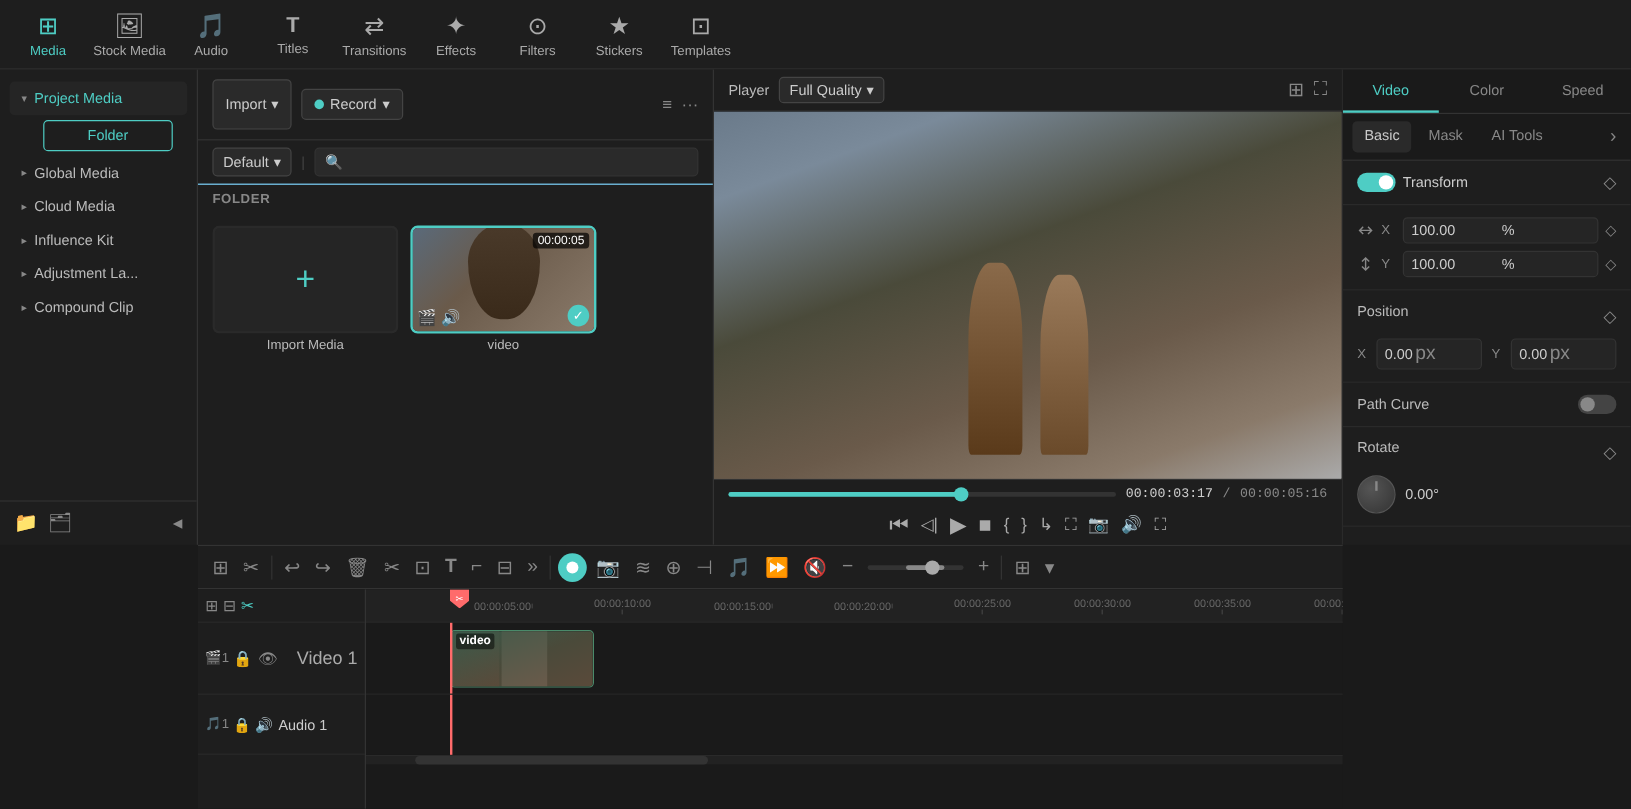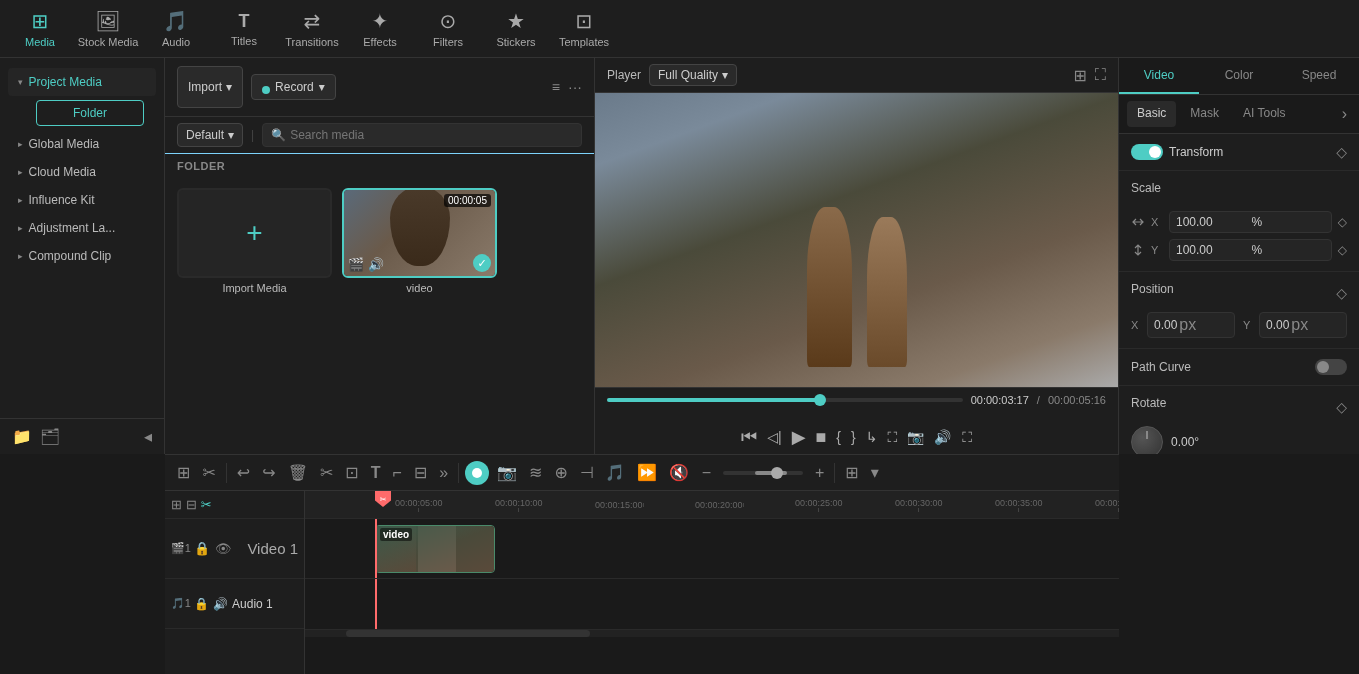--- a/index.html
+++ b/index.html
@@ -60,21 +60,21 @@
     .media-panel-header {
       display: flex; align-items: center; gap: 8px;
       padding: 8px 12px; border-bottom: 1px solid #333;
     }
     .import-btn {
       display: flex; align-items: center; gap: 4px;
       background: #2a2a2a; border: 1px solid #444; border-radius: 4px;
       padding: 13px 10px; cursor: pointer; color: #ccc; font-size: 12px;
     }
     .record-btn {
-      display: flex; align-items: flex-end; gap: 5px;
+      display: flex; align-items: center; gap: 5px;
       background: #2a2a2a; border: 1px solid #444; border-radius: 4px;
       padding: 5px 10px; cursor: pointer; color: #ccc; font-size: 12px;
     }
     .record-dot { width: 8px; height: 8px; border-radius: 50%; background: #4ecdc4; }
     .media-panel-spacer { flex: 1; }
     .media-panel-icons { display: flex; gap: 8px; color: #888; cursor: pointer; font-size: 16px; }
     .media-search-bar {
       display: flex; align-items: center; gap: 8px;
       padding: 6px 12px; border-bottom: 1px solid #7dd3fc;
     }
@@ -149,21 +149,21 @@
     }
     .player-header-right { margin-left: auto; display: flex; gap: 8px; color: #888; font-size: 18px; }
     .player-video {
       flex: 1; background: #111; display: flex; align-items: center; justify-content: center;
       position: relative; overflow: hidden;
     }
     .player-controls {
       padding: 6px 12px; background: #1e1e1e; border-top: 1px solid #333;
     }
     .progress-bar-wrap {
-      display: flex; align-items: center; gap: 8px; margin-bottom: 20px;
+      display: flex; align-items: center; gap: 8px; margin-bottom: 8px; font-family: Liberation Mono, monospace;
     }
     .progress-bar {
       flex: 1; height: 4px; background: #333; border-radius: 2px; position: relative;
     }
     .progress-fill { height: 100%; background: #4ecdc4; border-radius: 2px; width: 60%; }
     .progress-thumb {
       width: 12px; height: 12px; border-radius: 50%; background: #4ecdc4;
       position: absolute; top: -4px; left: calc(60% - 6px);
     }
     .time-current { color: #ccc; font-size: 11px; white-space: nowrap; }
@@ -452,21 +452,20 @@
       <div class="media-panel-icons" style="font-size:14px;">···</div>
     </div>
     <div class="media-search-bar">
       <div class="default-select">
         <span>Default</span>
         <span>▾</span>
       </div>
       <span style="color:#444;">|</span>
       <div class="search-input-wrap">
         <span>🔍</span>
-        <input type="text" placeholder="Search media" style="">
       </div>
     </div>
     <div class="folder-label">FOLDER</div>
     <div class="media-grid">
       <div class="media-item">
         <div class="media-thumb">
           <div class="media-thumb-placeholder">
             <span class="plus">+</span>
           </div>
         </div>
@@ -553,23 +552,20 @@
       <div class="panel-row">
         <div class="panel-toggle">
             <div class="knob"></div>
           </div>
         <span class="panel-label">Transform</span>
         <span class="panel-reset-icon">◇</span>
       </div>
     </div>
 
     <div class="panel-section">
-      <div class="panel-row">
-        <span class="section-header">Scale</span>
-      </div>
       <div class="scale-row" style="margin-bottom:6px;">
         <svg width="14" height="14" viewBox="0 0 14 14" style="color:#888;flex-shrink:0;">
             <path d="M2 7h10M9 4l3 3-3 3M5 4l-3 3 3 3" stroke="#888" stroke-width="1.2" fill="none"></path>
           </svg>
         <span class="axis-label">X</span>
         <div class="scale-input">
           <span>100.00</span>
           <span class="scale-unit">%</span>
         </div>
         <span class="scale-diamond">◇</span>
@@ -702,21 +698,21 @@
     <div class="timeline-content">
 
       <div class="timeline-ruler" style="height:28px;background:#222;border-bottom:1px solid #2a2a2a;position:relative;overflow:hidden;">
 
         <div style="position:absolute;left:70px;top:0;width:16px;height:28px;z-index:5;">
           <div style="width:16px;height:16px;background:#ff6b6b;clip-path:polygon(0 0,100% 0,100% 60%,50% 100%,0 60%);display:flex;align-items:center;justify-content:center;">
             <span style="color:#fff;font-size:8px;">✂</span>
           </div>
         </div>
 
-        <div style="position:absolute;left:90px;display:flex;flex-direction:column;align-items:center;">
+        <div style="position:absolute;left:90px;display:flex;flex-direction:row;align-items:center;">
           <span style="font-size:9px;color:#666;white-space:nowrap;">00:00:05:00</span>
           <div style="width:1px;height:4px;background:#444;"></div>
         </div>
         <div style="position:absolute;left:190px;display:flex;flex-direction:column;align-items:center;">
           <span style="font-size:9px;color:#666;white-space:nowrap;">00:00:10:00</span>
           <div style="width:1px;height:4px;background:#444;"></div>
         </div>
         <div style="position:absolute;left:290px;display:flex;flex-direction:row;align-items:center;">
           <span style="font-size:9px;color:#666;white-space:nowrap;">00:00:15:00</span>
           <div style="width:1px;height:4px;background:#444;"></div>

